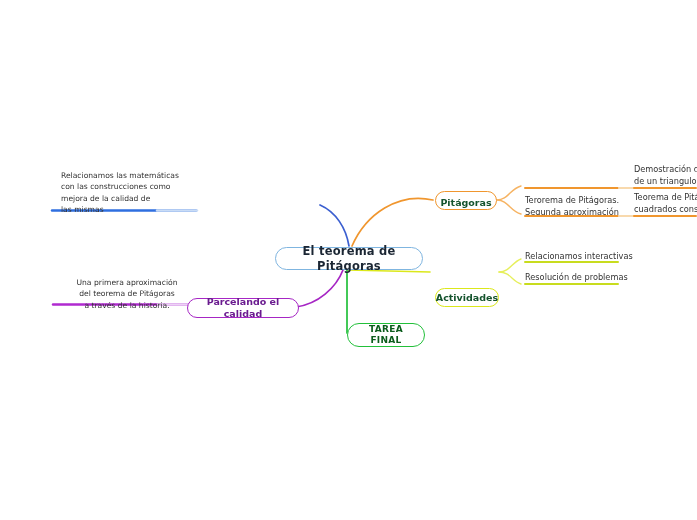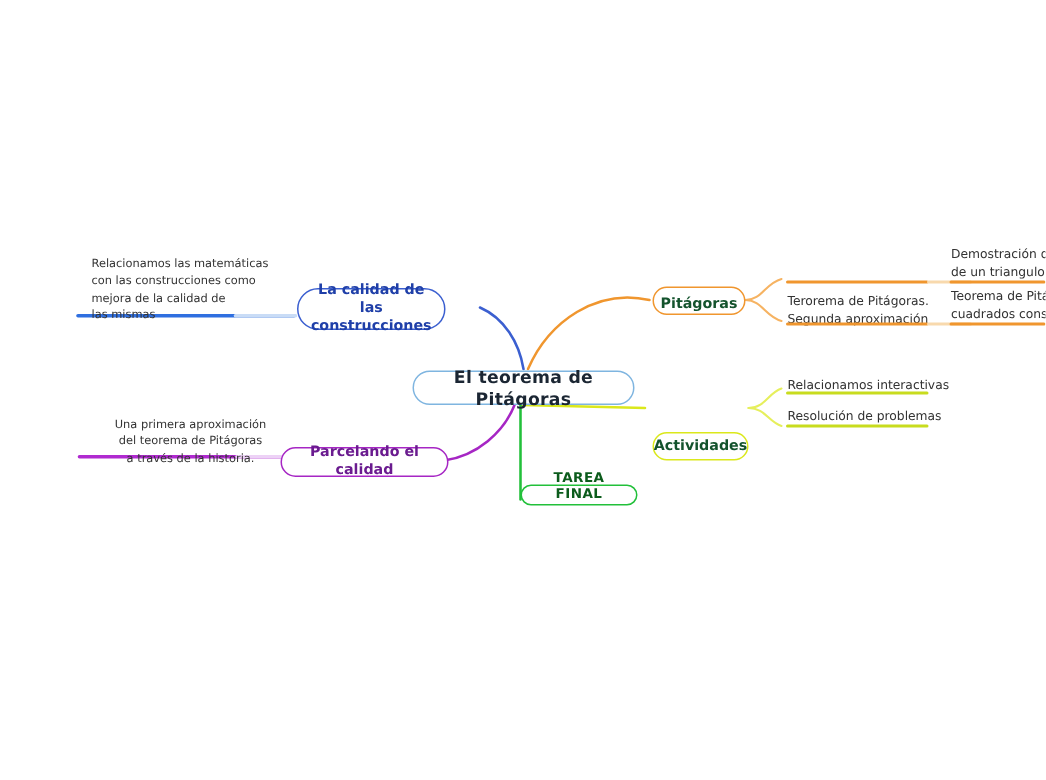--- a/index.html
+++ b/index.html
@@ -130,24 +130,20 @@
     <path d="M 497 200 C 508 200 510 211 521 214" fill="none" stroke="#f6b362" stroke-width="1.4" stroke-linecap="round"></path>
 
     <path d="M 499 272 C 510 272 512 262 521 259" fill="none" stroke="#e6ef5c" stroke-width="1.4" stroke-linecap="round"></path>
     <path d="M 499 272 C 510 272 512 281 521 284" fill="none" stroke="#e6ef5c" stroke-width="1.4" stroke-linecap="round"></path>
   </svg>
 
   <div class="node node-root" style="left:275px; top:247px; width:148px; height:23px;text-align:center;">
     <span>El teorema de Pitágoras</span>
   </div>
 
-  <div class="node node-blue" style="left:198px; top:192px; width:99px; height:28px;">
-    <span>La calidad de las
-construcciones</span>
-  </div>
   <div class="note" style="left:61px; top:170px; width:130px;">Relacionamos las matemáticas
 con las construcciones como
 mejora de la calidad de
 las mismas</div>
 
   <div class="node node-purple" style="left:187px; top:298px; width:112px; height:20px;">
     <span>Parcelando el calidad</span>
   </div>
   <div class="note" style="left:62px; top:277px; width:130px;text-align:center;">Una primera aproximación
 del teorema de Pitágoras
@@ -176,17 +172,17 @@
   <div class="node node-lime" style="left:435px; top:263px; width:64px; height:19px;">
     <span>Actividades</span>
   </div>
 
   <div class="leaf" style="left:525px; top:251px; width:110px;">Relacionamos interactivas</div>
   <div class="leaf-under" style="left:524px; top:261px; width:95px; background:#c8dc1e;"></div>
 
   <div class="leaf" style="left:525px; top:272px; width:110px;">Resolución de problemas</div>
   <div class="leaf-under" style="left:524px; top:283px; width:95px; background:#c8dc1e;"></div>
 
-  <div class="node node-green" style="left:347px; top:323px; width:78px; height:14px;align-items:flex-end;">
+  <div class="node node-green" style="left:347px; top:323px; width:78px; height:24px;align-items:flex-end;">
     <span>TAREA FINAL</span>
   </div>
 
 </div>
 
 </body></html>

